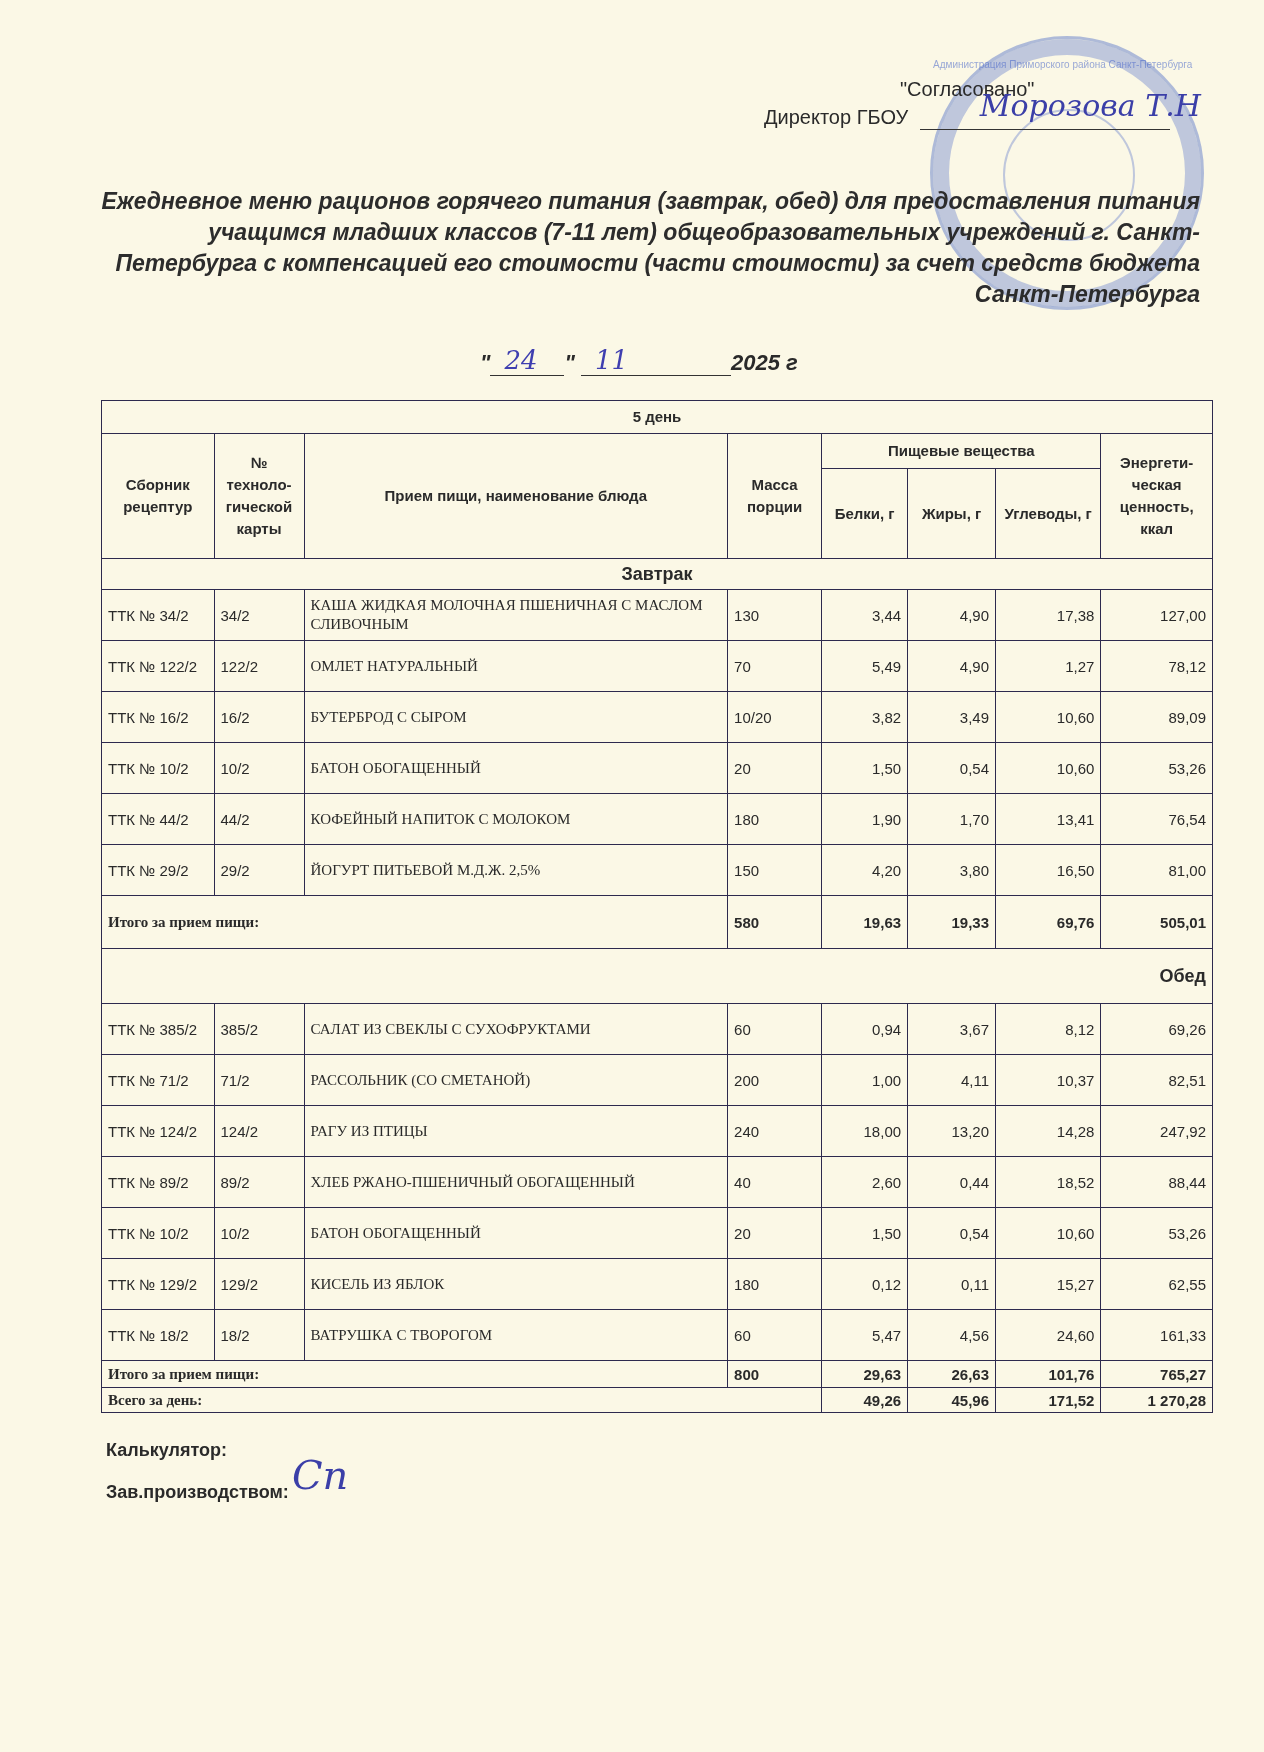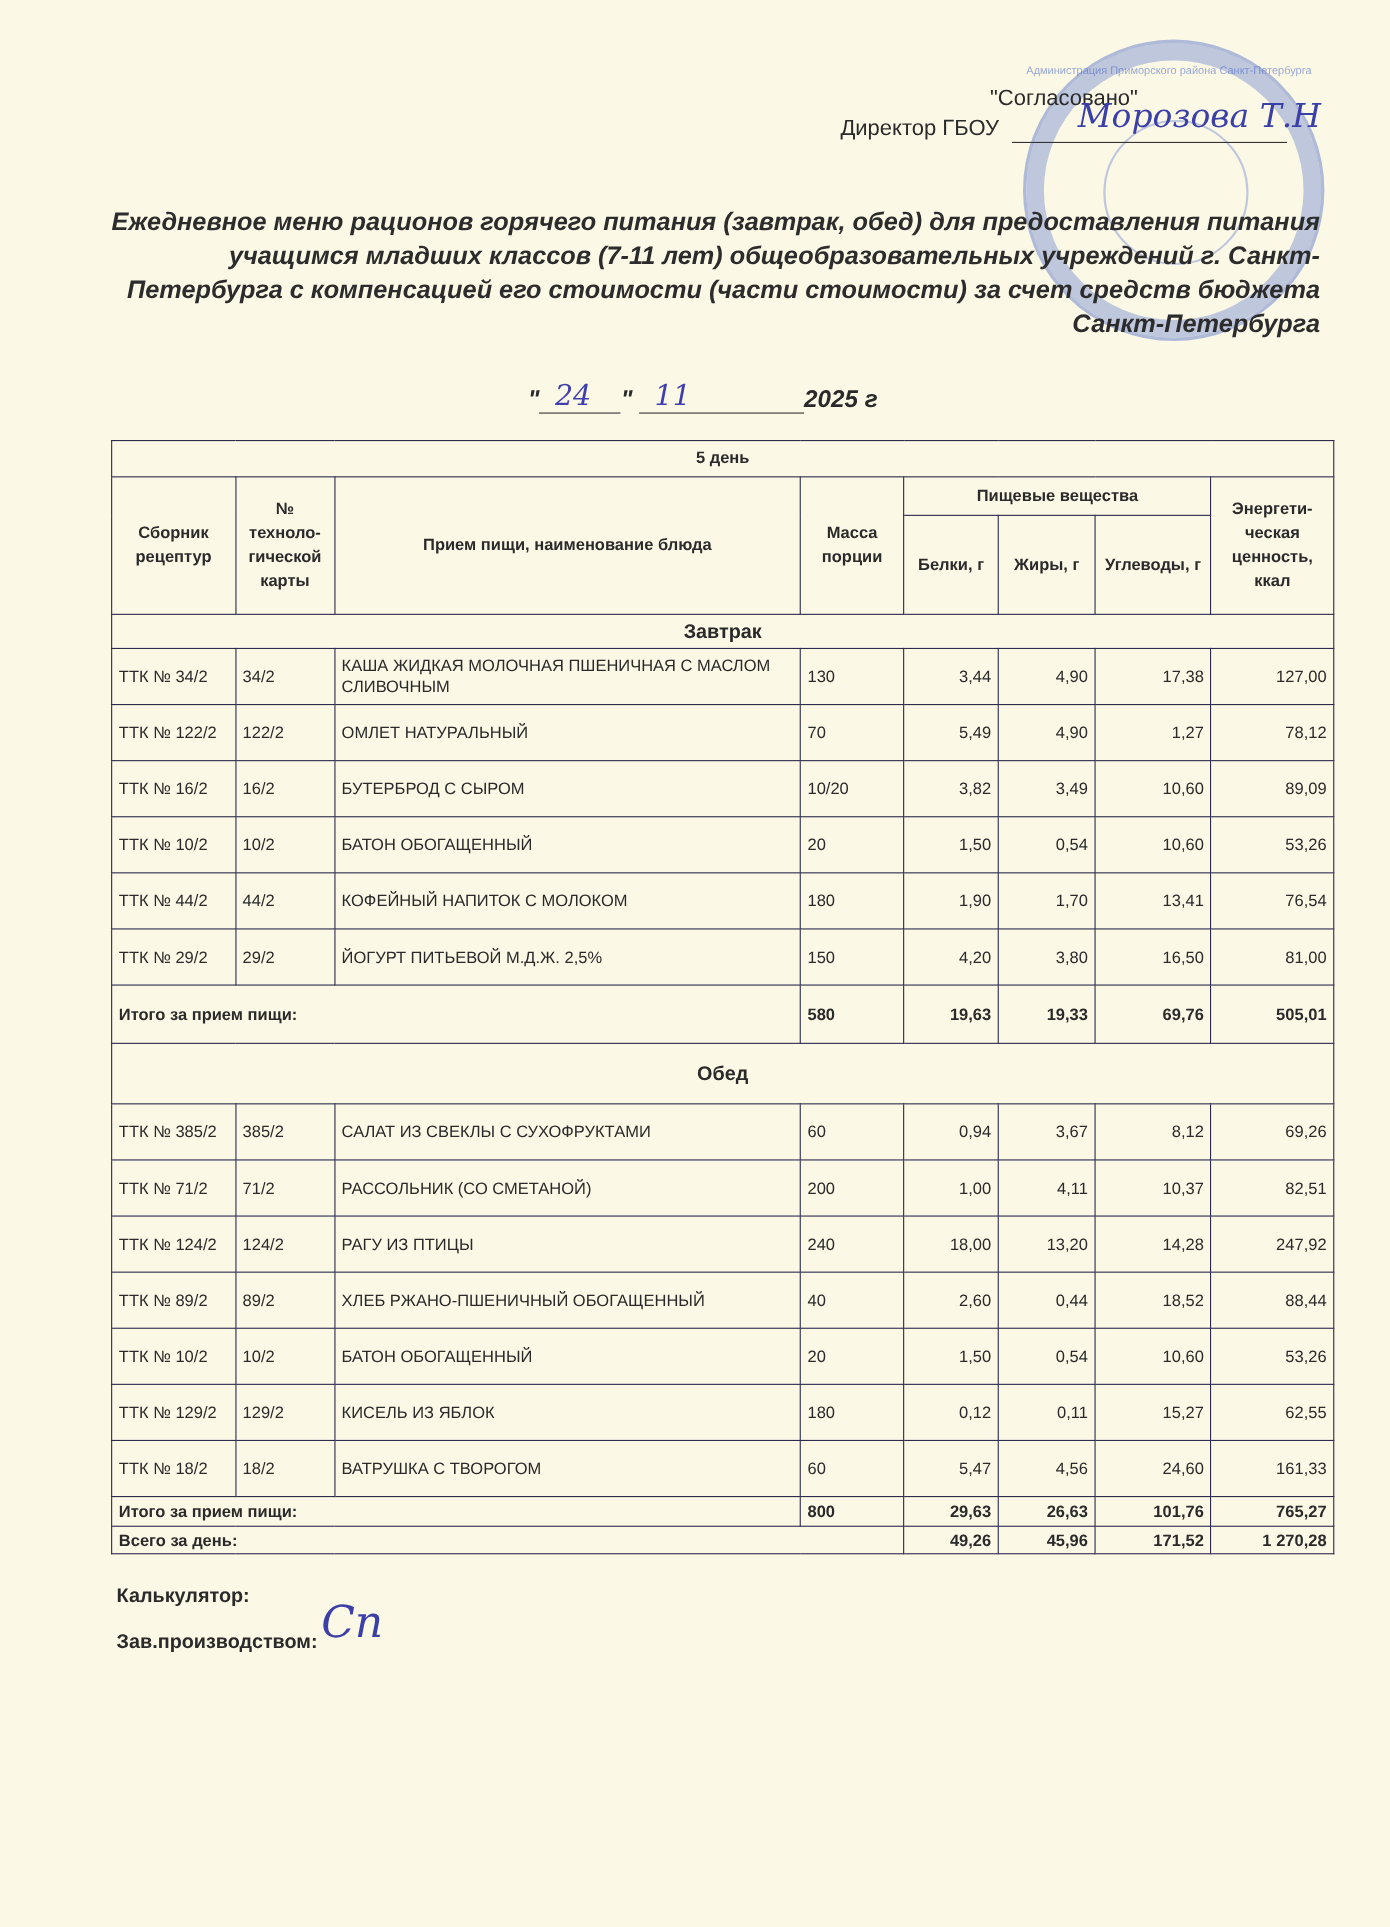--- a/index.html
+++ b/index.html
@@ -59,25 +59,25 @@
     table.menu {
       position: absolute; left: 101px; top: 400px; width: 1112px;
       border-collapse: collapse; font-size: 15px; table-layout: fixed;
     }
     table.menu td, table.menu th {
       border: 1.5px solid #2d2a4e; padding: 0 6px; overflow: hidden;
     }
     table.menu th { font-weight: bold; font-size: 15px; text-align: center; line-height: 22px; }
     .day-row th { font-size: 20px; height: 32px; border-top: 2px solid #2d2a4e; }
     .meal-row td { text-align: center; font-weight: bold; font-size: 18px; height: 30px; }
-    .meal-row.lunch td { height: 54px; }
+    .meal-row.lunch td { height: 54px; text-align: right; }
     .item-row td { height: 50px; }
     .c { }
     .r { text-align: right; }
-    .l { text-align: left; }
+    .l { text-align: left; font-family: Liberation Serif, serif; }
     .name { font-size: 15px; line-height: 19px; }
     .sub-row td { height: 52px; font-weight: bold; }
     .sub-row.compact td { height: 26px; }
     .total-row td { height: 24px; font-weight: bold; }
     .footer {
       position: absolute; left: 106px; font-size: 18px; font-weight: bold;
     }
     .footer.f1 { top: 1482px; }
     .footer.f2 { top: 1440px; }
     .footer .sig2 {

